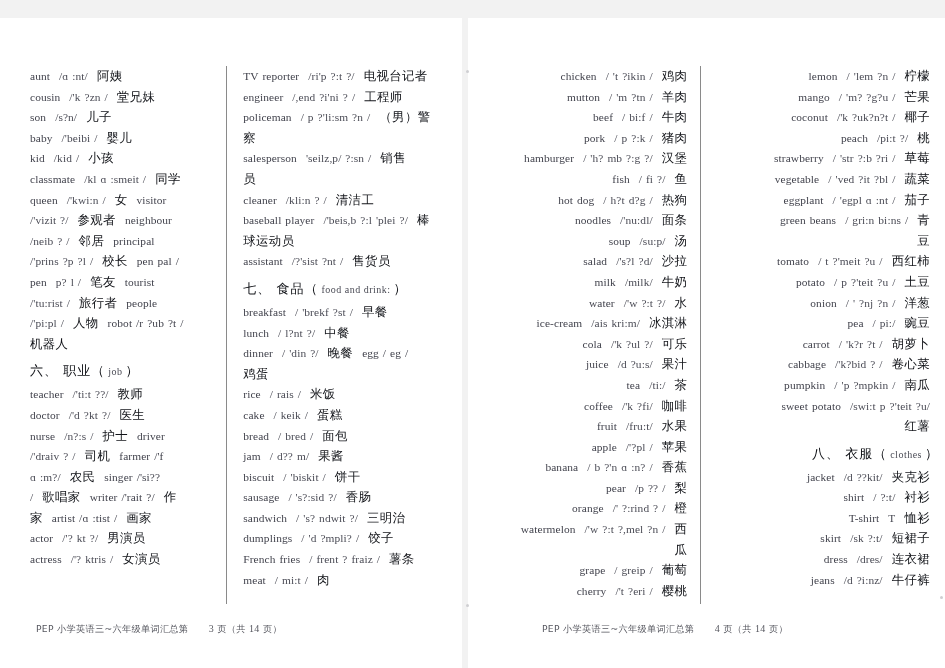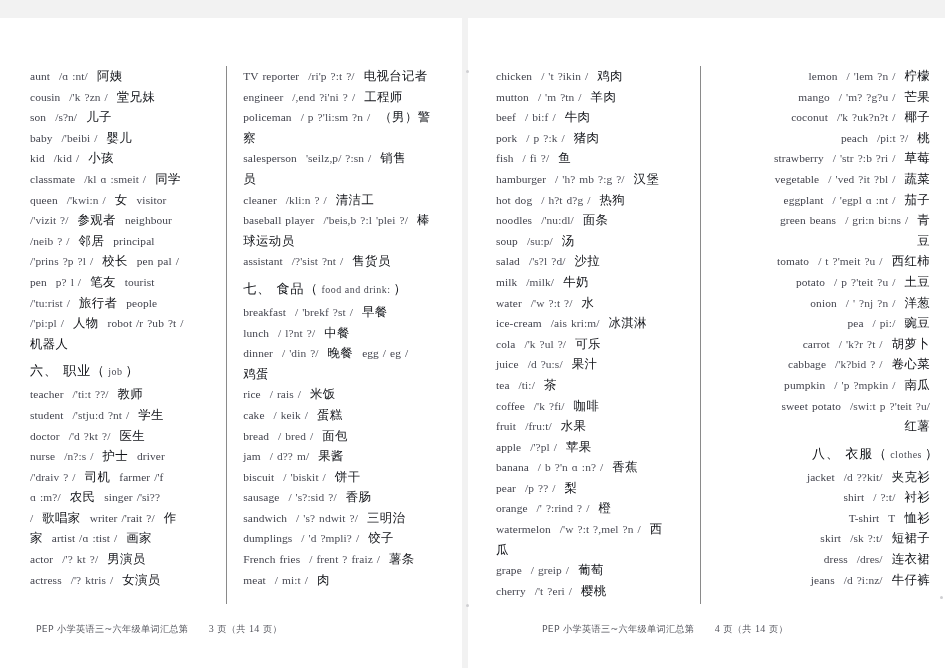--- a/index.html
+++ b/index.html
@@ -48,21 +48,21 @@
     position: relative;
   }
   .col.divided {
     border-left: 1px solid #8a8a8a;
   }
 
   
   #sheet-left .col.c1 { width: 220px; padding: 0 4px 0 18px; }
   #sheet-left .col.c2 { width: 242px; padding: 0 8px 0 16px; }
   
-  #sheet-right .col.c1 { width: 226px; padding: 0 4px 0 16px; }
+  #sheet-right .col.c1 { width: 226px; padding: 0 4px 0 16px; text-align: right; }
   #sheet-right .col.c2 { width: 251px; padding: 0 6px 0 16px; text-align: right; }
 
   .entry {
     font-size: 11.4px;
     line-height: 20.6px;
     color: #3a3b45;
     letter-spacing: 0.1px;
     white-space: normal;
     word-spacing: 1px;
   }
@@ -154,21 +154,20 @@
             <div class="entry"><span class="en">queen</span><span class="sp"></span><span class="ipa">/'kwi:n /</span><span class="sp"></span><span class="cn">女</span><span class="sp"></span><span class="en">visitor</span><span class="sp"></span></div>
             <div class="entry"><span class="ipa">/'vizit ?/</span><span class="sp"></span><span class="cn">参观者</span><span class="sp"></span><span class="en">neighbour</span><span class="sp"></span></div>
             <div class="entry"><span class="ipa">/neib ? /</span><span class="sp"></span><span class="cn">邻居</span><span class="sp"></span><span class="en">principal</span><span class="sp"></span></div>
             <div class="entry"><span class="ipa">/'prins ?p ?l /</span><span class="sp"></span><span class="cn">校长</span><span class="sp"></span><span class="en">pen pal /</span><span class="sp"></span></div>
             <div class="entry"><span class="en">pen</span><span class="sp"></span><span class="ipa">p? l /</span><span class="sp"></span><span class="cn">笔友</span><span class="sp"></span><span class="en">tourist</span><span class="sp"></span></div>
             <div class="entry"><span class="ipa">/'tu:rist /</span><span class="sp"></span><span class="cn">旅行者</span><span class="sp"></span><span class="en">people</span><span class="sp"></span></div>
             <div class="entry"><span class="ipa">/'pi:pl /</span><span class="sp"></span><span class="cn">人物</span><span class="sp"></span><span class="en">robot /r  ?ub  ?t /</span><span class="sp"></span></div>
             <div class="entry"><span class="cn">机器人</span><span class="sp"></span></div>
             <div class="section-head"><span>六、 职业（</span><span class="sub">  job  </span><span>）</span></div>
             <div class="entry"><span class="en">teacher</span><span class="sp"></span><span class="ipa">/'ti:t  ??/</span><span class="sp"></span><span class="cn">教师</span><span class="sp"></span></div>
-            <div class="entry"><span class="en">student</span><span class="sp"></span><span class="ipa">/'stju:d  ?nt /</span><span class="sp"></span><span class="cn">学生</span><span class="sp"></span></div>
             <div class="entry"><span class="en">doctor</span><span class="sp"></span><span class="ipa">/'d  ?kt  ?/</span><span class="sp"></span><span class="cn">医生</span><span class="sp"></span></div>
             <div class="entry"><span class="en">nurse</span><span class="sp"></span><span class="ipa">/n?:s /</span><span class="sp"></span><span class="cn">护士</span><span class="sp"></span><span class="en">driver</span><span class="sp"></span></div>
             <div class="entry"><span class="ipa">/'draiv ? /</span><span class="sp"></span><span class="cn">司机</span><span class="sp"></span><span class="en">farmer /'f</span><span class="sp"></span></div>
             <div class="entry"><span class="ipa">ɑ :m?/</span><span class="sp"></span><span class="cn">农民</span><span class="sp"></span><span class="en">singer  /'si??</span><span class="sp"></span></div>
             <div class="entry"><span class="ipa">/</span><span class="sp"></span><span class="cn">歌唱家</span><span class="sp"></span><span class="en">writer /'rait ?/</span><span class="sp"></span><span class="cn">作</span></div>
             <div class="entry"><span class="cn">家</span><span class="sp"></span><span class="en">artist /ɑ :tist /</span><span class="sp"></span><span class="cn">画家</span></div>
             <div class="entry"><span class="en">actor</span><span class="sp"></span><span class="ipa">/'?  kt  ?/</span><span class="sp"></span><span class="cn">男演员</span><span class="sp"></span></div>
             <div class="entry"><span class="en">actress</span><span class="sp"></span><span class="ipa">/'? ktris  /</span><span class="sp"></span><span class="cn">女演员</span><span class="sp"></span></div>
           </div>
         <div class="col c2 divided">
@@ -211,22 +210,22 @@
   </div>
 
   <div class="page-sheet" id="sheet-right">
     <div class="sheet-inner">
       <div class="cols">
         <div class="col c1">
             <div class="entry"><span class="en">chicken</span><span class="sp"></span><span class="ipa">/ 't  ?ikin /</span><span class="sp"></span><span class="cn">鸡肉</span><span class="sp"></span></div>
             <div class="entry"><span class="en">mutton</span><span class="sp"></span><span class="ipa">/ 'm  ?tn /</span><span class="sp"></span><span class="cn">羊肉</span><span class="sp"></span></div>
             <div class="entry"><span class="en">beef</span><span class="sp"></span><span class="ipa">/ bi:f /</span><span class="sp"></span><span class="cn">牛肉</span><span class="sp"></span></div>
             <div class="entry"><span class="en">pork</span><span class="sp"></span><span class="ipa">/ p ?:k /</span><span class="sp"></span><span class="cn">猪肉</span><span class="sp"></span></div>
+            <div class="entry"><span class="en">hamburger</span><span class="sp"></span><span class="ipa">/ 'h? mb ?:g ?/</span><span class="sp"></span><span class="cn">汉堡</span><span class="sp"></span></div>
             <div class="entry"><span class="en">fish</span><span class="sp"></span><span class="ipa">/ fi ?/</span><span class="sp"></span><span class="cn">鱼</span><span class="sp"></span></div>
-            <div class="entry"><span class="en">hamburger</span><span class="sp"></span><span class="ipa">/ 'h? mb ?:g ?/</span><span class="sp"></span><span class="cn">汉堡</span><span class="sp"></span></div>
             <div class="entry"><span class="en">hot dog</span><span class="sp"></span><span class="ipa">/ h?t  d?g /</span><span class="sp"></span><span class="cn">热狗</span><span class="sp"></span></div>
             <div class="entry"><span class="en">noodles</span><span class="sp"></span><span class="ipa">/'nu:dl/</span><span class="sp"></span><span class="cn">面条</span><span class="sp"></span></div>
             <div class="entry"><span class="en">soup</span><span class="sp"></span><span class="ipa">/su:p/</span><span class="sp"></span><span class="cn">汤</span><span class="sp"></span></div>
             <div class="entry"><span class="en">salad</span><span class="sp"></span><span class="ipa">/'s?l  ?d/</span><span class="sp"></span><span class="cn">沙拉</span><span class="sp"></span></div>
             <div class="entry"><span class="en">milk</span><span class="sp"></span><span class="ipa">/milk/</span><span class="sp"></span><span class="cn">牛奶</span><span class="sp"></span></div>
             <div class="entry"><span class="en">water</span><span class="sp"></span><span class="ipa">/'w  ?:t ?/</span><span class="sp"></span><span class="cn">水</span><span class="sp"></span></div>
             <div class="entry"><span class="en">ice-cream</span><span class="sp"></span><span class="ipa">/ais kri:m/</span><span class="sp"></span><span class="cn">冰淇淋</span><span class="sp"></span></div>
             <div class="entry"><span class="en">cola</span><span class="sp"></span><span class="ipa">/'k  ?ul ?/</span><span class="sp"></span><span class="cn">可乐</span><span class="sp"></span></div>
             <div class="entry"><span class="en">juice</span><span class="sp"></span><span class="ipa">/d  ?u:s/</span><span class="sp"></span><span class="cn">果汁</span><span class="sp"></span></div>
             <div class="entry"><span class="en">tea</span><span class="sp"></span><span class="ipa">/ti:/</span><span class="sp"></span><span class="cn">茶</span><span class="sp"></span></div>

